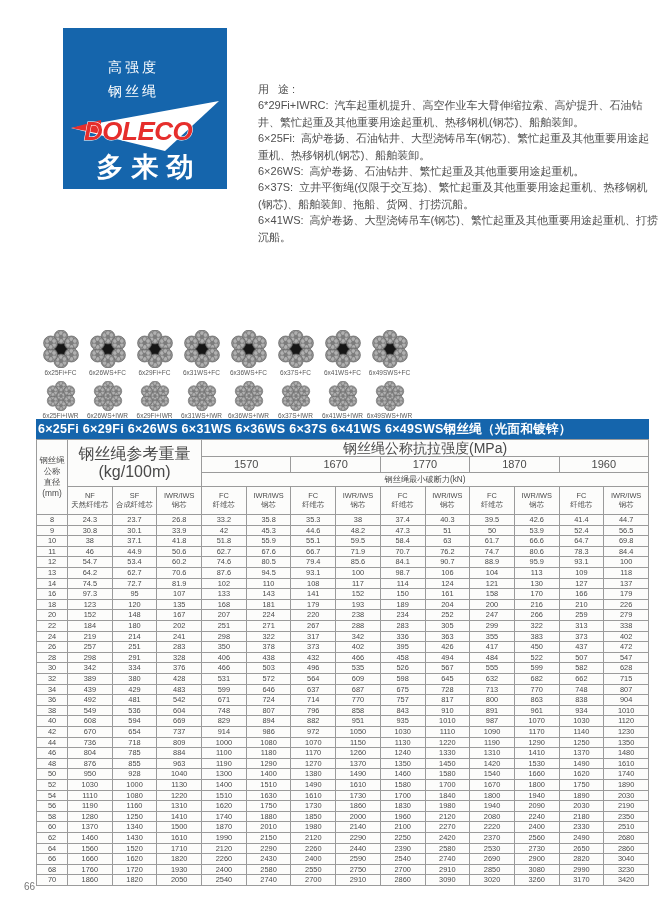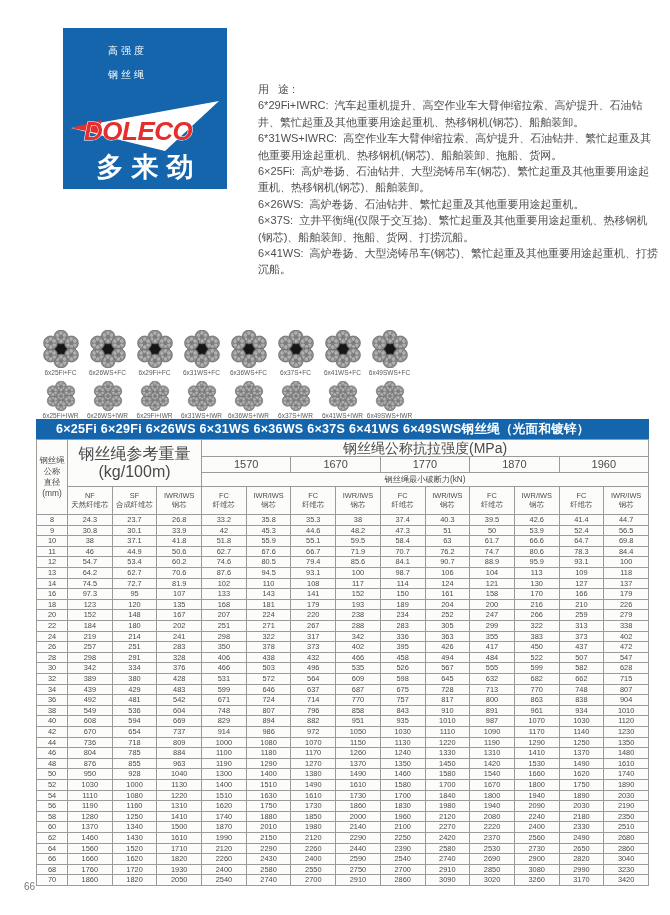--- a/index.html
+++ b/index.html
@@ -3,22 +3,22 @@
 <meta charset="utf-8">
 <style>
   * { margin:0; padding:0; box-sizing:border-box; }
   html,body { background:#fff; }
   body { font-family:"Liberation Sans","DejaVu Sans",sans-serif; }
   .page { position:relative; width:670px; height:915px; background:#fff;
           outline:1px solid #c9c9c9; overflow:hidden; }
 
   
   .brand-box { position:absolute; left:63px; top:28px; width:164px; height:161px; }
-  .tagline { padding:11px 0 0 45px; color:#fff; font-size:10px; letter-spacing:3px;
-             line-height:24px; font-weight:500; }
+  .tagline { padding:11px 0 0 45px; color:#fff; font-size:14px; letter-spacing:3px;
+             line-height:24px; font-weight:500;margin-top:16px; }
   .logo-svg { position:absolute; left:6px; top:70px; }
   .logo-cn { position:absolute; left:0; top:121px; width:100%; text-align:center;
              color:#ffffff; font-size:27px; font-weight:bold; letter-spacing:8px;
              text-indent:8px; }
 
   
   .usage { position:absolute; left:258px; top:81px; width:400px; font-size:11px;
            line-height:16.4px; color:#4e4e4e; }
   .usage-head { letter-spacing:3px; }
   .u-code { margin-right:6px; }
@@ -27,21 +27,21 @@
   .ropes { position:absolute; left:37px; top:330px; width:376px; }
   .rope-row { display:flex; }
   .rope-row-iwr { margin-top:5px; }
   .rope-item { width:47px; display:flex; flex-direction:column; align-items:center; }
   .rope-item svg { display:block; }
   .rope-label { font-size:6.5px; color:#5a5a5a; margin-top:1px; white-space:nowrap; }
 
   
   .spec-wrap { position:absolute; left:36px; top:419px; width:613px; }
   .table-title { height:20px; line-height:20px; color:#fff; font-weight:bold;
-                 font-size:12.5px; padding-left:20px; letter-spacing:.3px; }
+                 font-size:12.5px; padding-left:2px; letter-spacing:.3px; }
   table.spec { border-collapse:collapse; width:613px; table-layout:fixed;
                border:1.5px solid #6f6f6f; }
   table.spec td { border:1px solid #9b9b9b; text-align:center; vertical-align:middle;
                   padding:0; color:#4a4a4a; background:#fcfcfb; overflow:hidden; }
   thead td { line-height:1.15; }
   .h-a { height:15px; font-size:14px; }
   .h-b { height:16px; font-size:11px; }
   .h-c { height:14px; font-size:8.2px; }
   .h-d { height:28px; font-size:7.4px; }
   .h-diam { font-size:8.4px; line-height:1.3; }
@@ -64,21 +64,20 @@
       <polygon points="2,30 32,22 32,36" fill="#e62e2c"></polygon>
       <text x="15" y="42" font-size="26" font-weight="bold" font-style="italic" fill="#e62e2c" stroke="#ffffff" stroke-width="1" paint-order="stroke" letter-spacing="-0.5">DOLECO</text>
     </svg>
     <div class="logo-cn">多来劲</div>
   </div>
 
   <div class="usage">
     <div class="usage-head">用 途:</div>
     <div>
         <div><span class="u-code">6*29Fi+IWRC:</span><span>汽车起重机提升、高空作业车大臂伸缩拉索、高炉提升、石油钻井、繁忙起重及其他重要用途起重机、热移钢机(钢芯)、船舶装卸。</span></div>
-        <div><span class="u-code">6*31WS+IWRC:</span><span>高空作业车大臂伸缩拉索、高炉提升、石油钻井、繁忙起重及其他重要用途起重机、热移钢机(钢芯)、船舶装卸、拖船、货网。</span></div>
         <div><span class="u-code">6×25Fi:</span><span>高炉卷扬、石油钻井、大型浇铸吊车(钢芯)、繁忙起重及其他重要用途起重机、热移钢机(钢芯)、船舶装卸。</span></div>
         <div><span class="u-code">6×26WS:</span><span>高炉卷扬、石油钻井、繁忙起重及其他重要用途起重机。</span></div>
         <div><span class="u-code">6×37S:</span><span>立井平衡绳(仅限于交互捻)、繁忙起重及其他重要用途起重机、热移钢机(钢芯)、船舶装卸、拖船、货网、打捞沉船。</span></div>
         <div><span class="u-code">6×41WS:</span><span>高炉卷扬、大型浇铸吊车(钢芯)、繁忙起重及其他重要用途起重机、打捞沉船。</span></div>
       </div>
   </div>
 
   <div class="ropes">
     <div class="rope-row rope-row-fc">
         <div class="rope-item">

